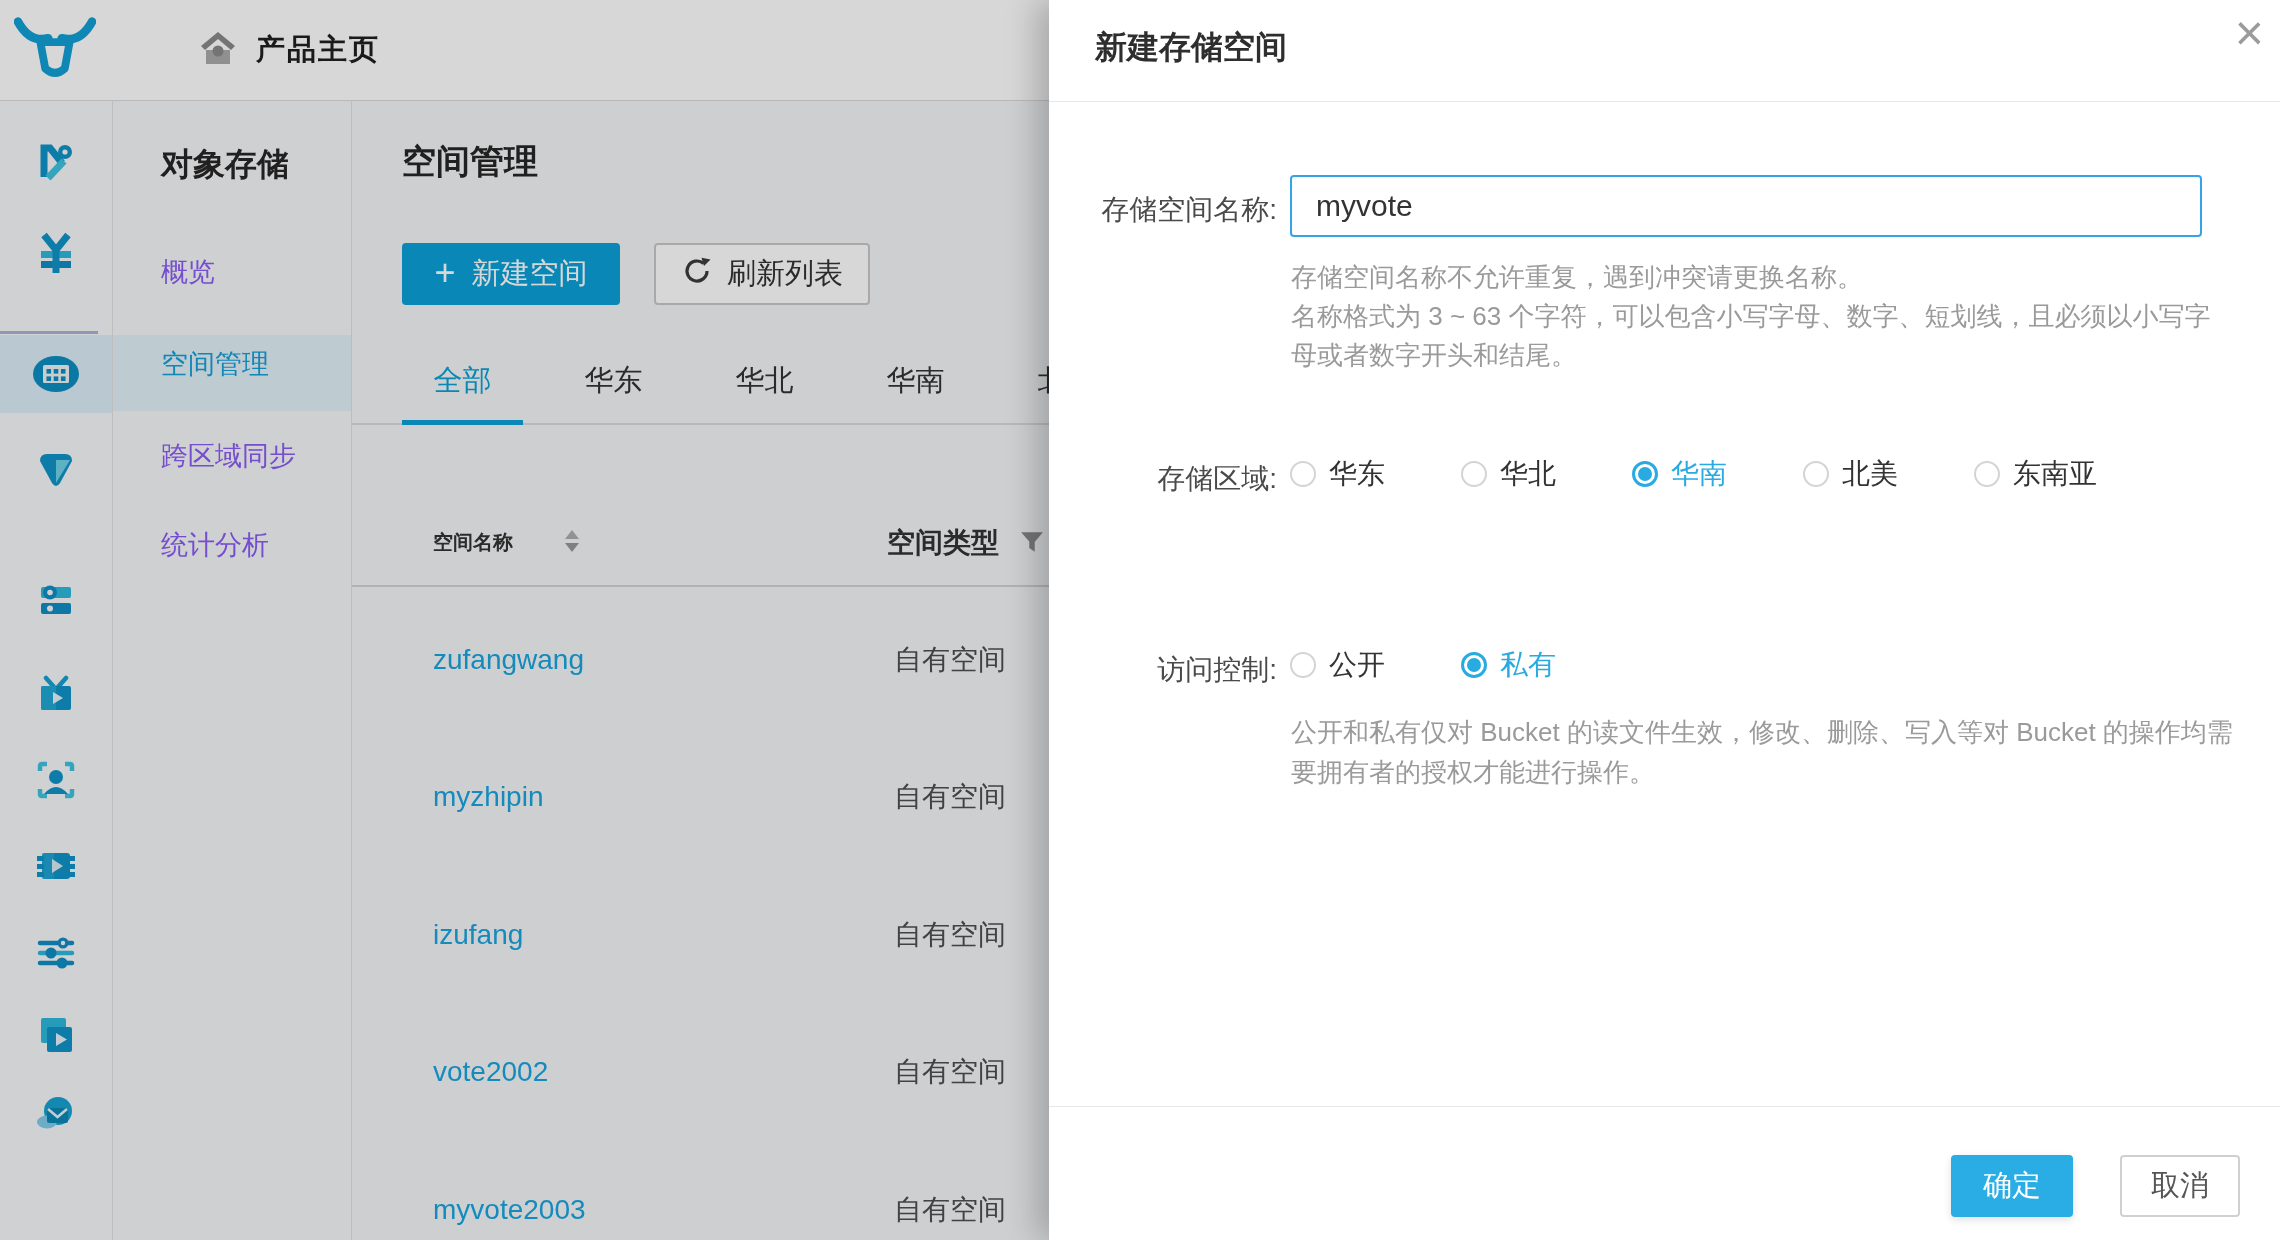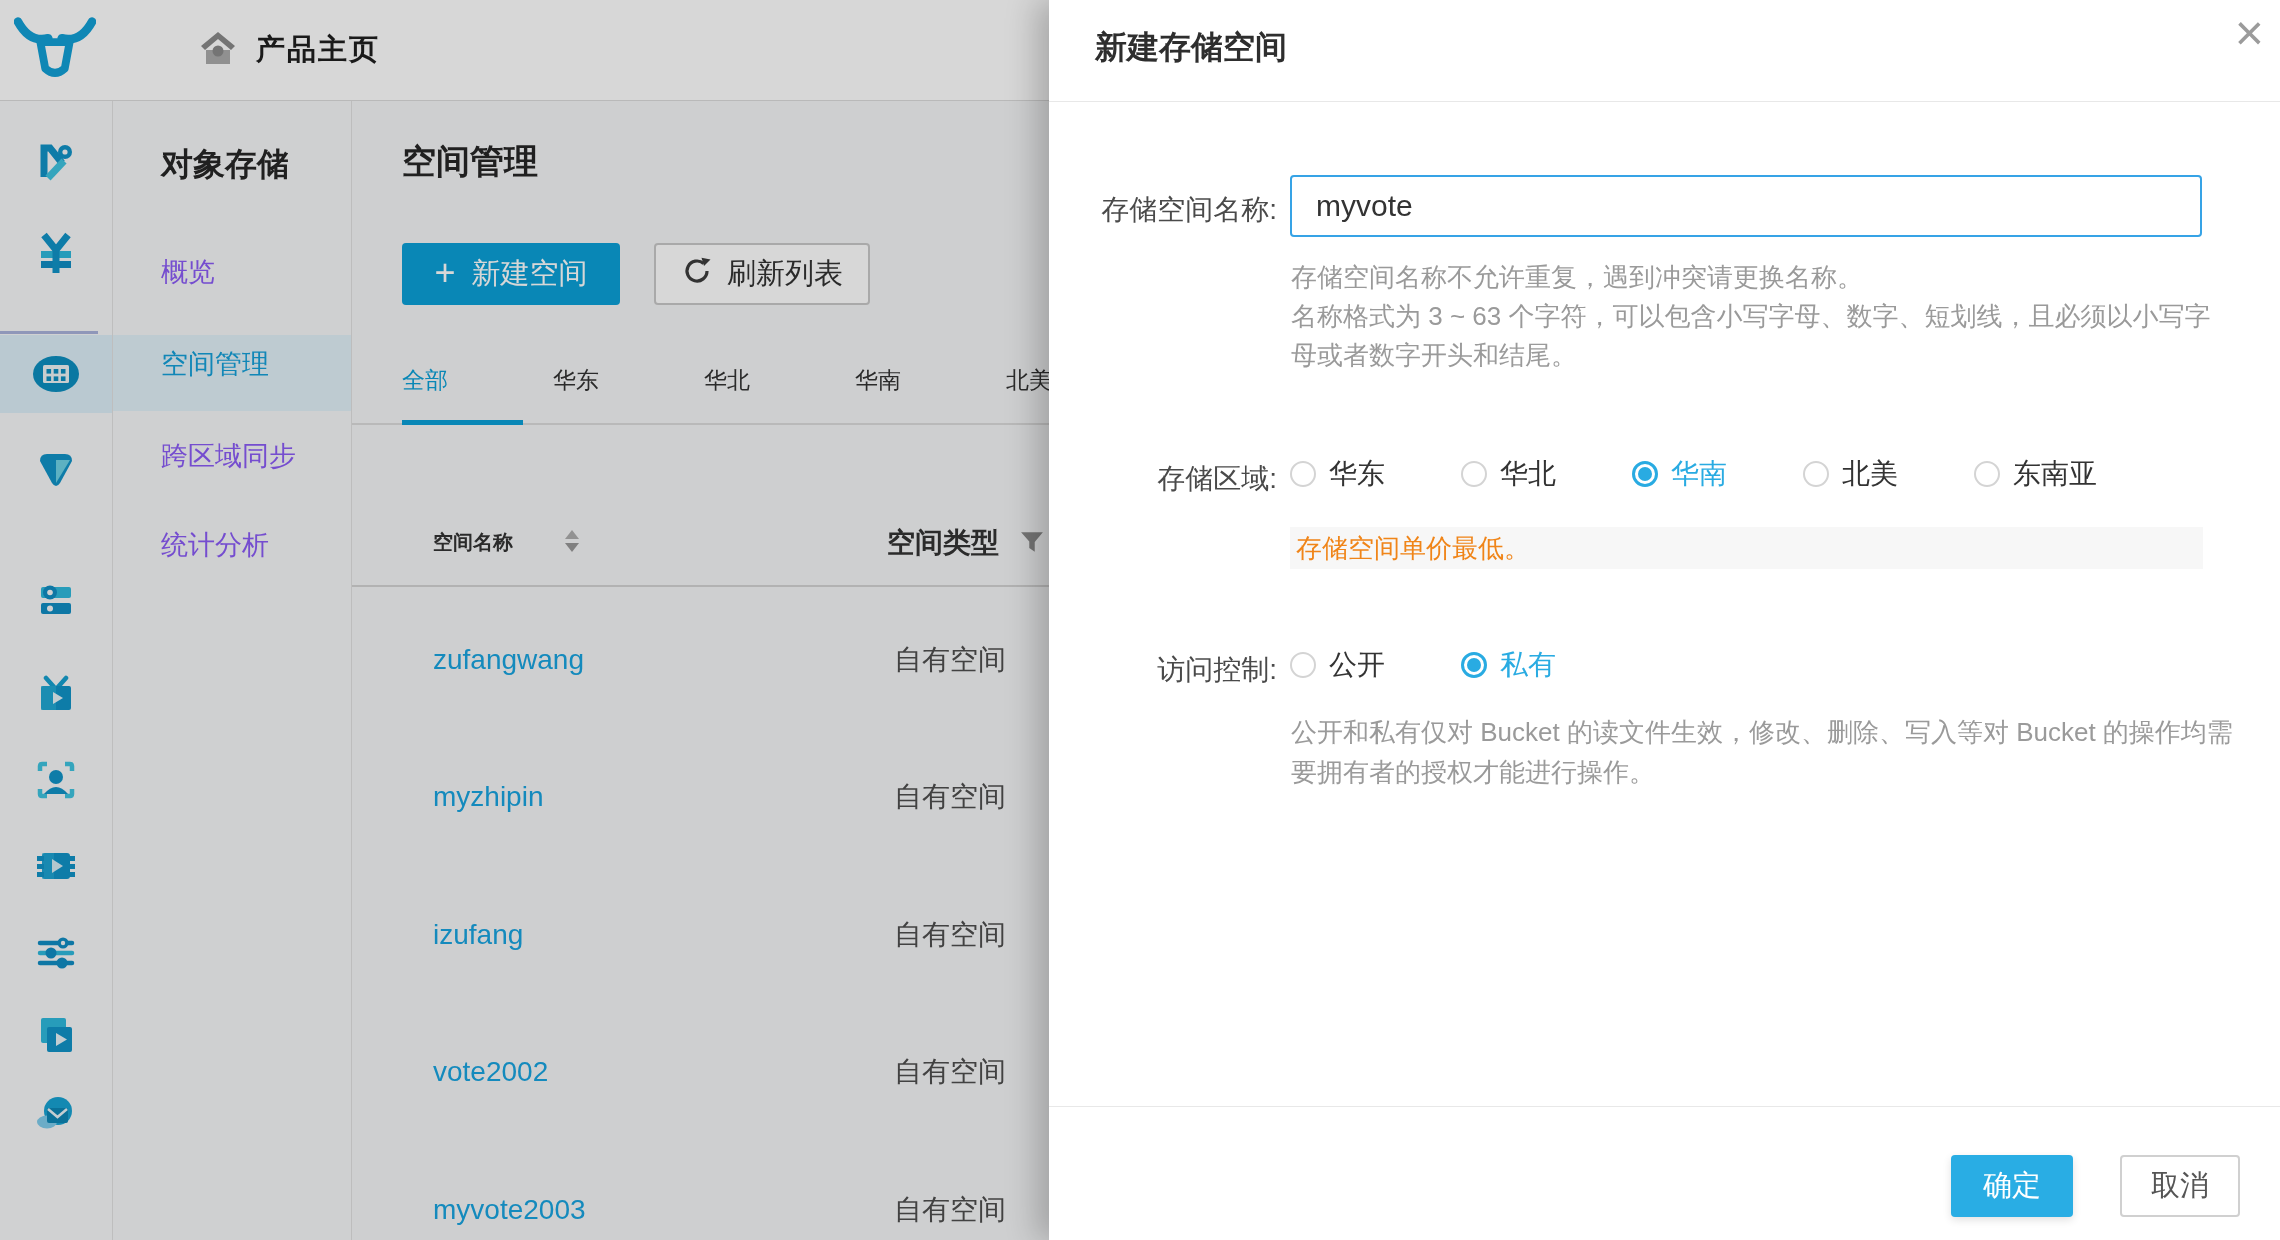--- a/index.html
+++ b/index.html
@@ -27,21 +27,21 @@
 
   
   .content{position:absolute;left:352px;top:101px;right:0;bottom:0;background:#f5f6f7;z-index:3;overflow:hidden;}
   .page-title{position:absolute;left:50px;top:38px;font-size:34px;font-weight:bold;color:#262626;}
   .btn-new{position:absolute;left:50px;top:142px;width:218px;height:62px;background:#0ba1d8;border-radius:4px;
            color:#fff;font-size:29px;display:flex;align-items:center;justify-content:center;gap:16px;cursor:pointer;}
   .btn-new .plus{font-size:36px;font-weight:300;line-height:1;margin-top:-3px;}
   .btn-refresh{position:absolute;left:302px;top:142px;width:216px;height:62px;background:#fff;border:2px solid #c9c9c9;border-radius:4px;
            box-sizing:border-box;color:#333;font-size:29px;display:flex;align-items:center;justify-content:center;gap:14px;cursor:pointer;}
   .tabbar{position:absolute;left:0;right:0;top:237px;height:85px;border-bottom:2px solid #dcdcdc;padding-left:50px;display:flex;}
-  .tab{width:121px;margin-right:30px;font-size:23px;color:#333;line-height:85px;position:relative;cursor:pointer;}
+  .tab{width:121px;margin-right:30px;text-align:center;font-size:29px;color:#333;line-height:85px;position:relative;cursor:pointer;}
   .tab.active{color:#0ba1d8;}
   .tab.active::after{content:"";position:absolute;left:0;right:0;bottom:-2px;height:5px;background:#0ba1d8;}
   .thead{position:absolute;left:0;right:0;top:399px;height:85px;border-bottom:2px solid #d4d4d4;}
   .th-name{position:absolute;left:81px;line-height:85px;font-size:20px;font-weight:bold;color:#333;cursor:pointer;}
   .th-type{position:absolute;left:535px;line-height:85px;font-size:28px;font-weight:bold;color:#333;cursor:pointer;}
   .sort{position:absolute;left:213px;top:30px;width:14px;cursor:pointer;}
   .sort i{display:block;width:0;height:0;border-left:7px solid transparent;border-right:7px solid transparent;}
   .sort .up{border-bottom:9px solid #aeaeae;margin-bottom:4px;}
   .sort .dn{border-top:9px solid #989898;}
   .filter{position:absolute;left:668px;top:31px;cursor:pointer;}
@@ -311,21 +311,20 @@
       </span>
       <span class="radio">
         <span class="rc"></span>
         <span class="rlabel">北美</span>
       </span>
       <span class="radio">
         <span class="rc"></span>
         <span class="rlabel">东南亚</span>
       </span>
     </div>
-    <div class="region-note">存储空间单价最低。</div>
 
     <div class="f-label" style="top:651px">访问控制:</div>
     <div class="radio-row" style="top:648px">
       <span class="radio">
         <span class="rc"></span>
         <span class="rlabel">公开</span>
       </span>
       <span class="radio">
         <span class="rc on"></span>
         <span class="rlabel sel">私有</span>

